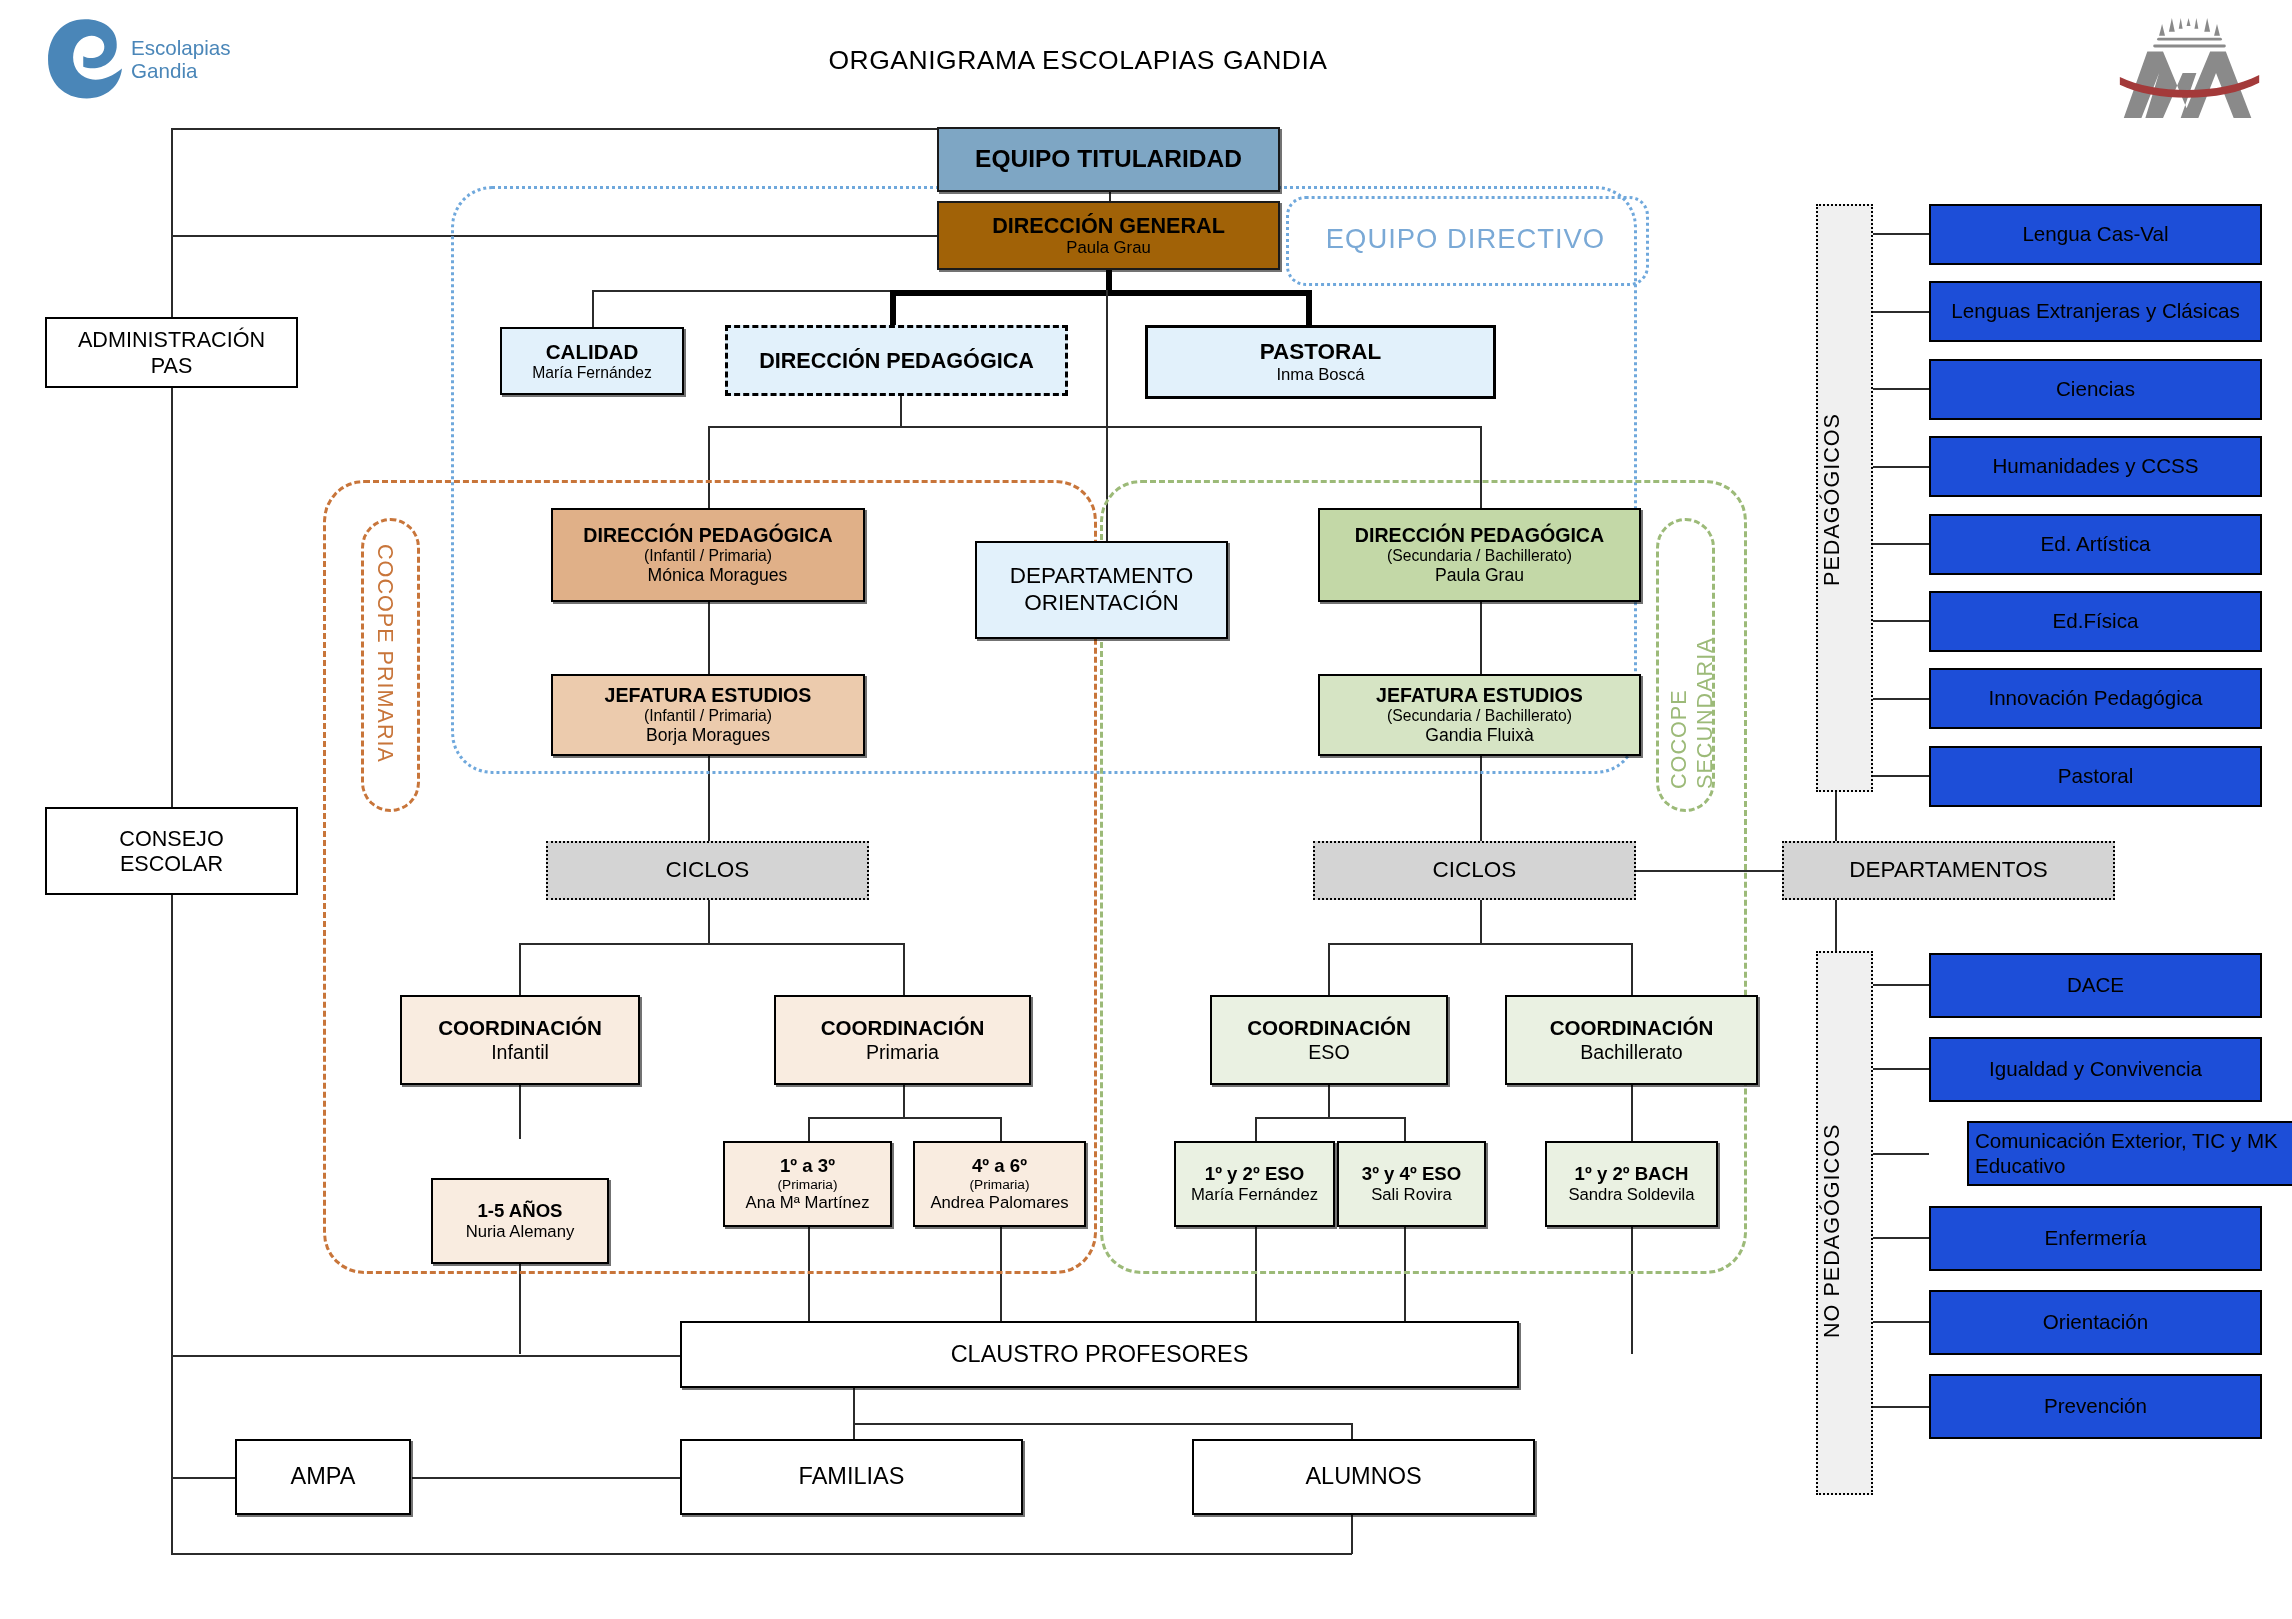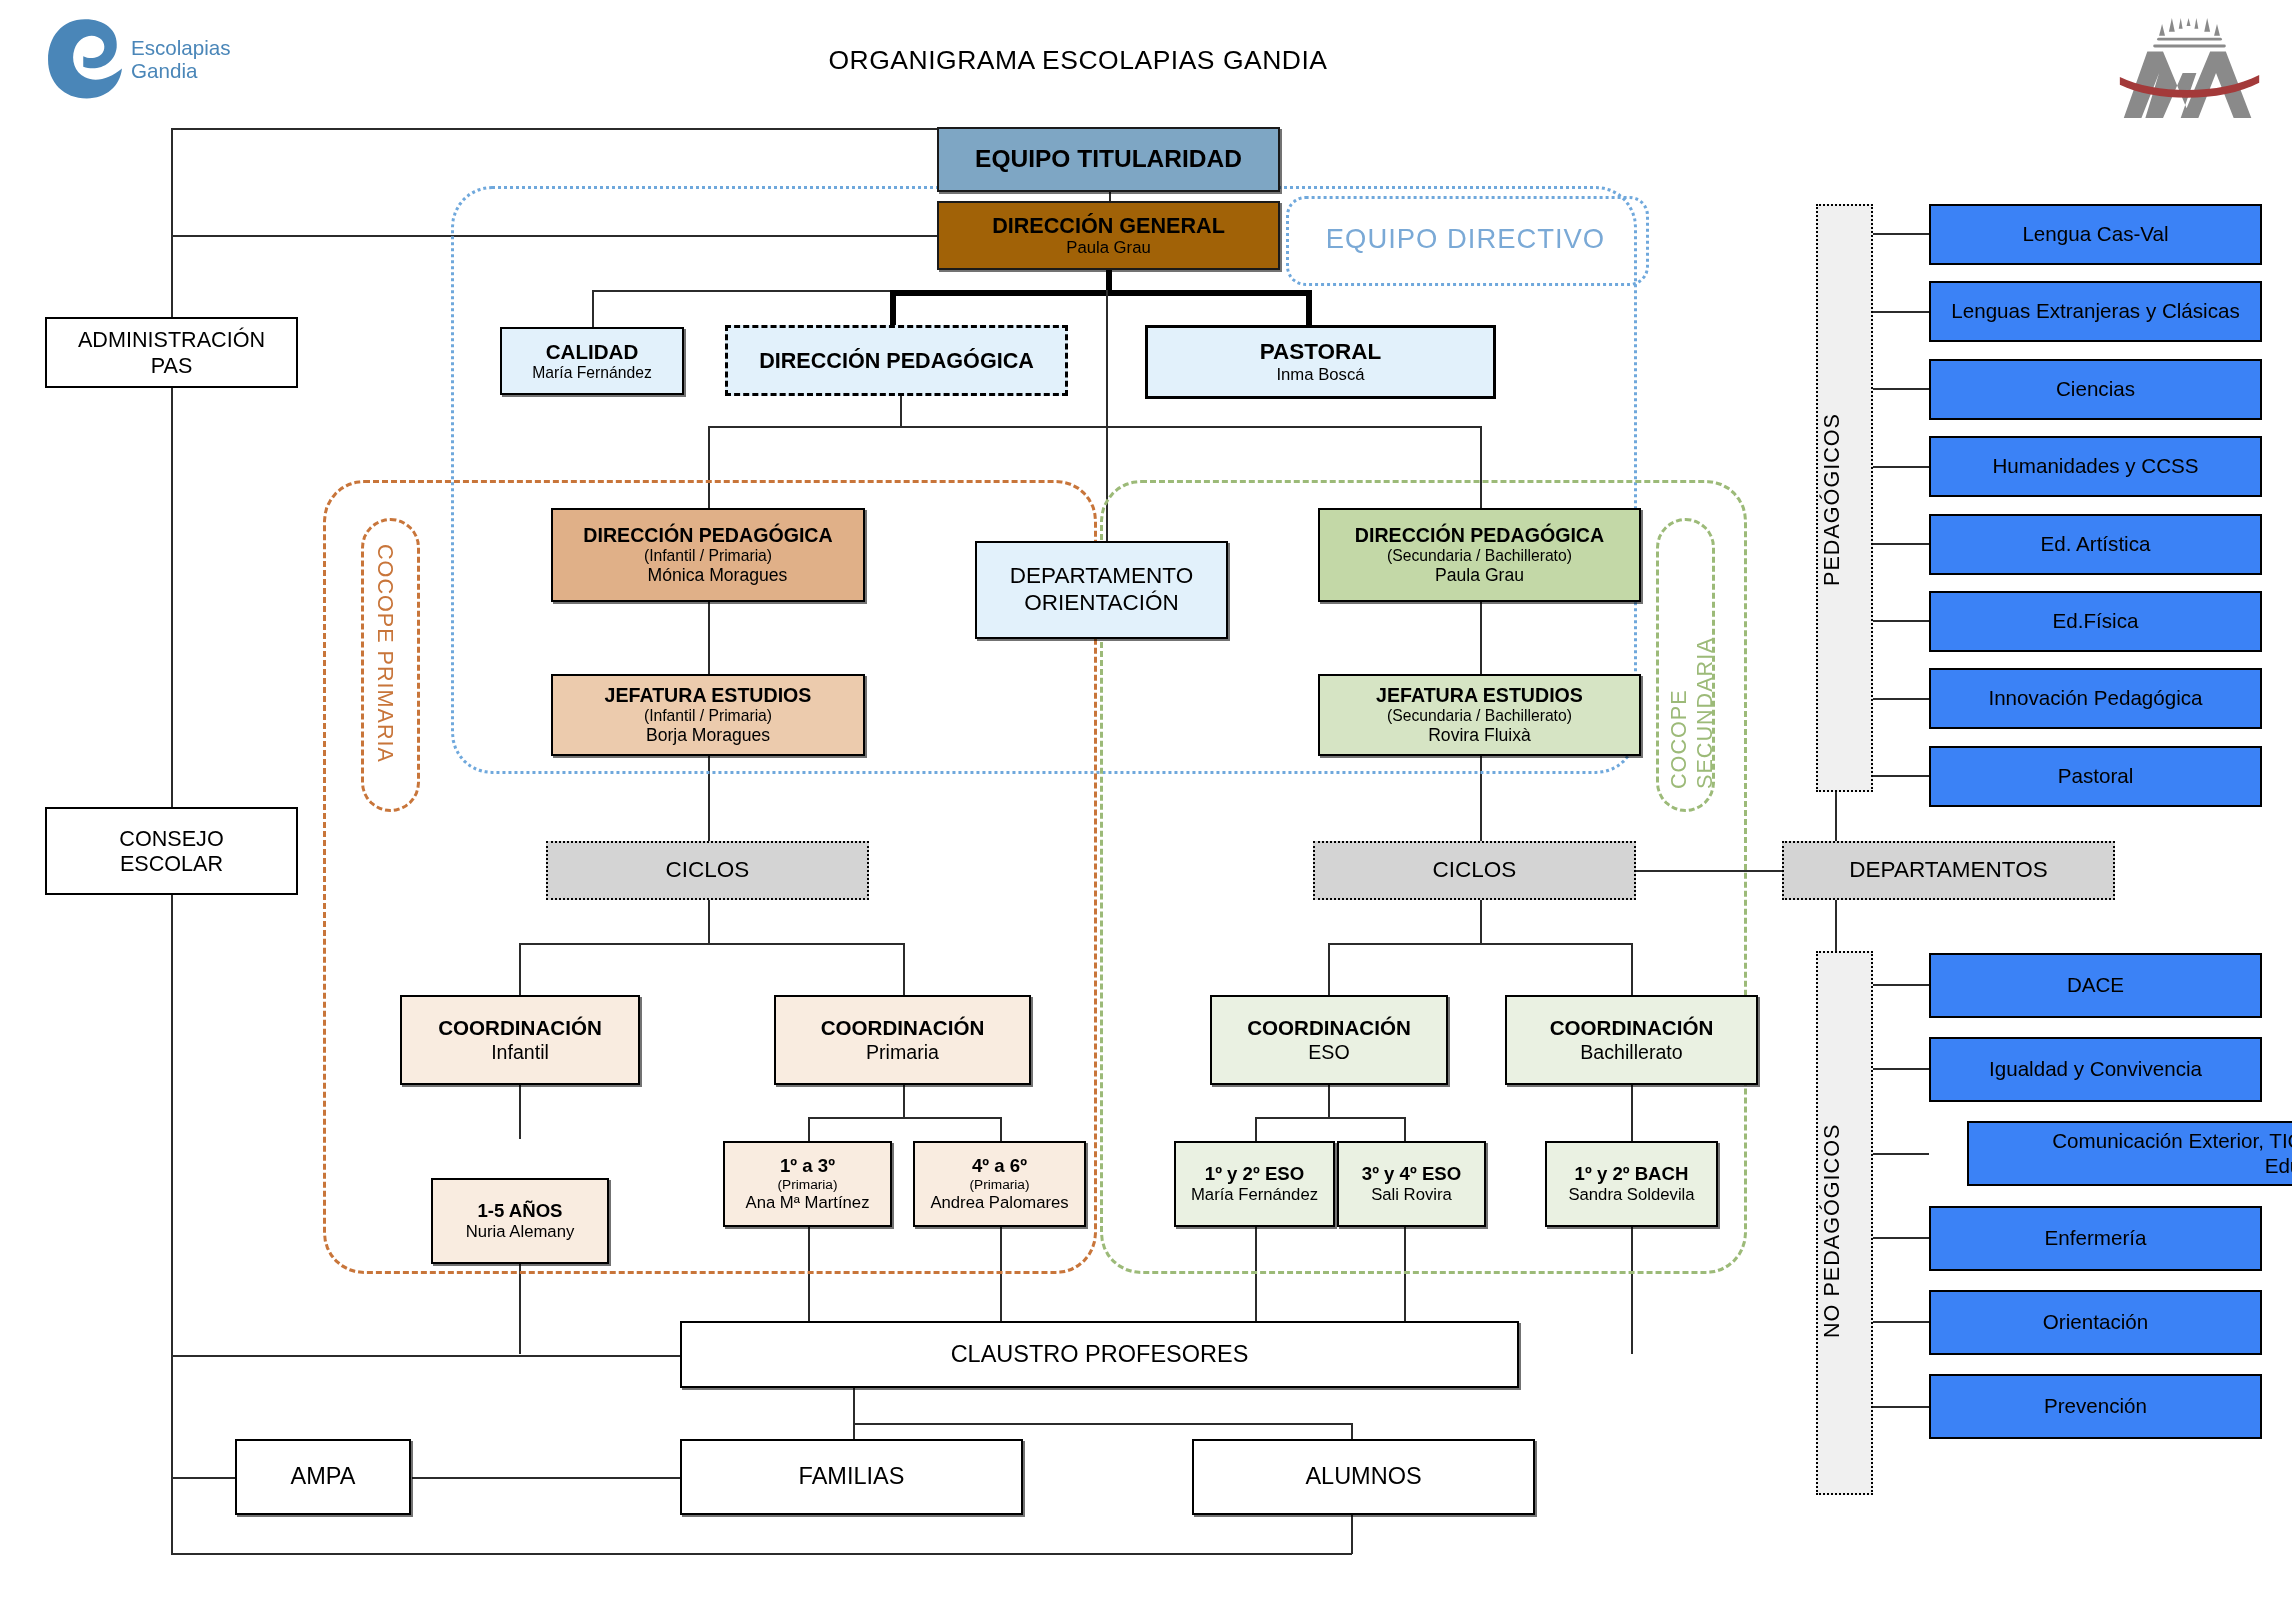--- a/index.html
+++ b/index.html
@@ -58,22 +58,22 @@
   .flabel.vert{writing-mode:vertical-rl;}
   .lbl-blue{color:#7aa9d6;font-size:27.4px;letter-spacing:1px;}
   .lbl-orange{color:#c8753a;font-size:21.6px;letter-spacing:1px;}
   .lbl-green{color:#9cba78;font-size:21.6px;letter-spacing:1px;transform:rotate(180deg);}
 
   
   .rail{position:absolute;box-sizing:border-box;background:#f0f0f0;border:2.9px dotted #000;z-index:3;}
   .rail-label{position:absolute;writing-mode:vertical-rl;transform:rotate(180deg);
     font-size:21.6px;letter-spacing:1px;color:#000;z-index:4;text-align:center;}
 
-  .deptbox{position:absolute;box-sizing:border-box;border:2.5px solid #000;background:#3b82f6;
-    display:flex;align-items:center;justify-content:center;text-align:right;
+  .deptbox{position:absolute;box-sizing:border-box;border:2.5px solid #000;background:#1d4ed8;
+    display:flex;align-items:center;justify-content:center;text-align:left;
     font-size:20.6px;line-height:1.2;z-index:5;padding:2px 5.9px;}
 
   
   .logo-left{position:absolute;z-index:8;}
   .logo-right{position:absolute;z-index:8;}
   .logo-txt{position:absolute;color:#4a86b8;font-size:20.6px;line-height:1.02;font-weight:500;}
 </style>
 </head>
 <body>
 
@@ -248,21 +248,21 @@
 
   <div class="node c-green1 shadow" style="left:1318px;top:508px;width:323px;height:94px;font-size:19.6px;">
     <div class="t1">DIRECCIÓN PEDAGÓGICA</div>
     <div class="t2" style="font-size:15.7px;">(Secundaria / Bachillerato)</div>
     <div class="t3" style="font-size:17.6px;">Paula Grau</div>
   </div>
 
   <div class="node c-green2 shadow" style="left:1318px;top:674px;width:323px;height:82px;font-size:19.6px;">
     <div class="t1">JEFATURA ESTUDIOS</div>
     <div class="t2" style="font-size:15.7px;">(Secundaria / Bachillerato)</div>
-    <div class="t3" style="font-size:17.6px;">Rovira Fluixà</div>
+    <div class="t3" style="font-size:17.6px;">Gandia Fluixà</div>
   </div>
 
   <div class="node c-lightblue shadow" style="left:975px;top:541px;width:253px;height:98px;font-size:22.5px;border-width:2.9px;">
     <div class="t1" style="font-weight:normal;">DEPARTAMENTO</div>
     <div class="t2">ORIENTACIÓN</div>
   </div>
 
   <div class="node c-grey" style="left:546px;top:841px;width:323px;height:59px;font-size:22.5px;">
     <div class="t1" style="font-weight:normal;">CICLOS</div>
   </div>

